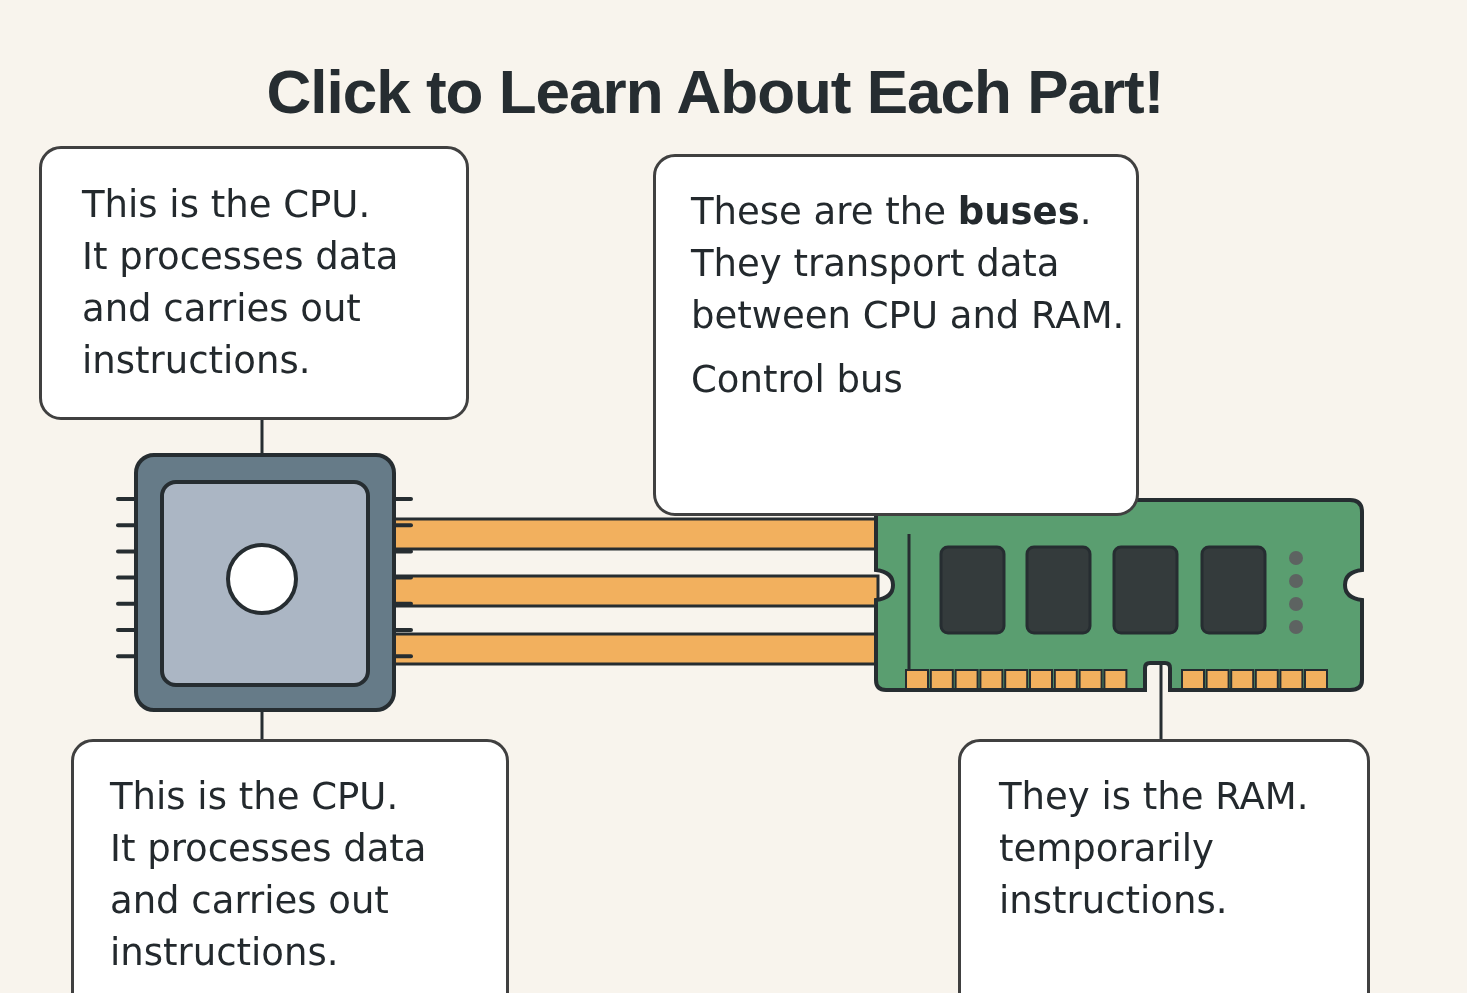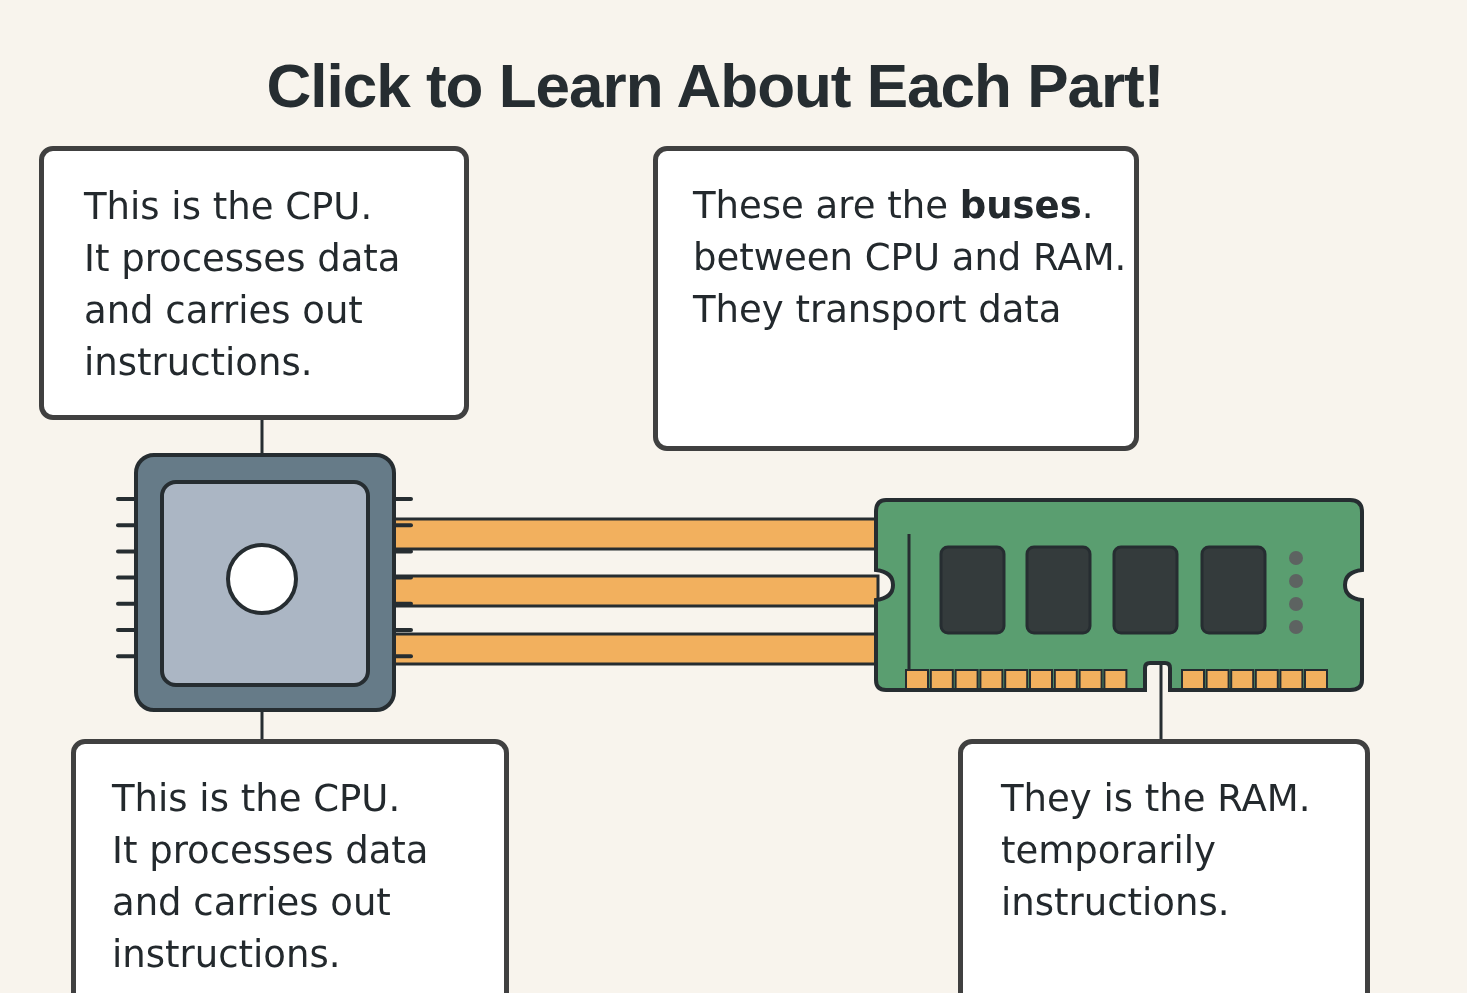--- a/index.html
+++ b/index.html
@@ -3,35 +3,35 @@
   <meta charset="utf-8">
   <style>
     html, body { margin: 0; padding: 0; }
     body {
       width: 1467px; height: 993px; overflow: hidden;
       background: #f8f4ed; position: relative;
       font-family: "DejaVu Sans", "Liberation Sans", sans-serif;
       color: #23292d;
     }
     #page-title {
-      position: absolute; left: 0; top: 50px; width: 1430px;
+      position: absolute; left: 0; top: 56px; width: 1430px;
       text-align: center; font-family: "Liberation Sans", sans-serif;
       font-weight: bold; font-size: 62px; letter-spacing: -1px; color: #262d31;
     }
     svg#diagram { position: absolute; left: 0; top: 0; }
     .callout {
       position: absolute; background: #ffffff;
-      border: 5px solid #404040; border-radius: 14px; box-sizing: border-box;
+      border: 3px solid #404040; border-radius: 22px; box-sizing: border-box;
       font-family: "DejaVu Sans", sans-serif; color: #23292d;
       font-size: 37px; line-height: 52px; cursor: pointer;
     }
     .callout .line { display: block; white-space: nowrap; }
     .callout b { font-weight: bold; }
     #callout-cpu-top { left: 39px; top: 146px; width: 430px; height: 274px; padding: 30px 0 0 40px; }
-    #callout-buses { left: 653px; top: 146px; width: 486px; height: 305px; padding: 29px 0 0 35px; }
+    #callout-buses { left: 653px; top: 154px; width: 486px; height: 362px; padding: 29px 0 0 35px; }
     #callout-buses .gap { height: 10px; }
     #callout-cpu-bottom { left: 71px; top: 739px; width: 438px; height: 290px; padding: 29px 0 0 36px; }
     #callout-ram { left: 958px; top: 739px; width: 412px; height: 290px; padding: 29px 0 0 38px; }
   </style>
 </head>
 <body>
 
 <div id="page-title">Click to Learn About Each Part!</div>
 
 <svg id="diagram" width="1467" height="993">
@@ -107,23 +107,24 @@
 
 <div class="callout" id="callout-cpu-top">
   <span class="line">This is the CPU.</span>
   <span class="line">It processes data</span>
   <span class="line">and carries out</span>
   <span class="line">instructions.</span>
 </div>
 
 <div class="callout" id="callout-buses">
   <span class="line"><span>These are the </span><b>buses</b><span>.</span></span>
+  <span class="line">They transport data</span>
   <span class="line">between CPU and RAM.</span>
-  <span class="line">They transport data</span>
   <div class="gap"></div>
+  <span class="line" style="line-height:56px">Control bus</span>
 </div>
 
 <div class="callout" id="callout-cpu-bottom">
   <span class="line">This is the CPU.</span>
   <span class="line">It processes data</span>
   <span class="line">and carries out</span>
   <span class="line">instructions.</span>
 </div>
 
 <div class="callout" id="callout-ram">

